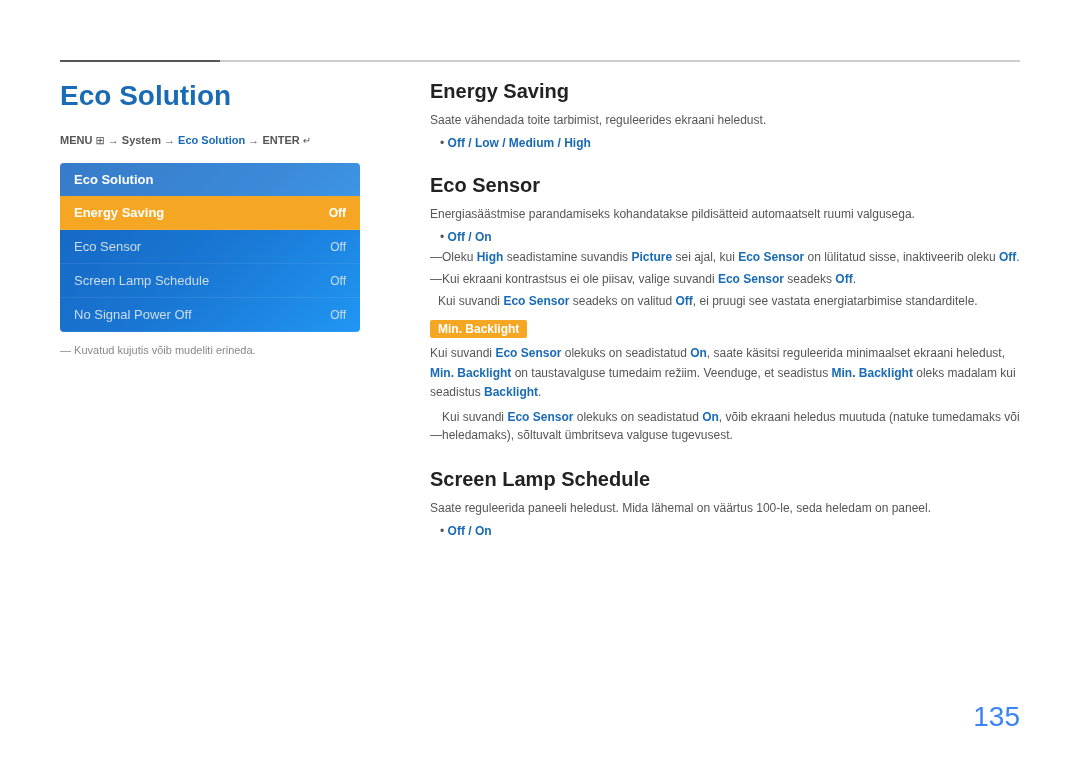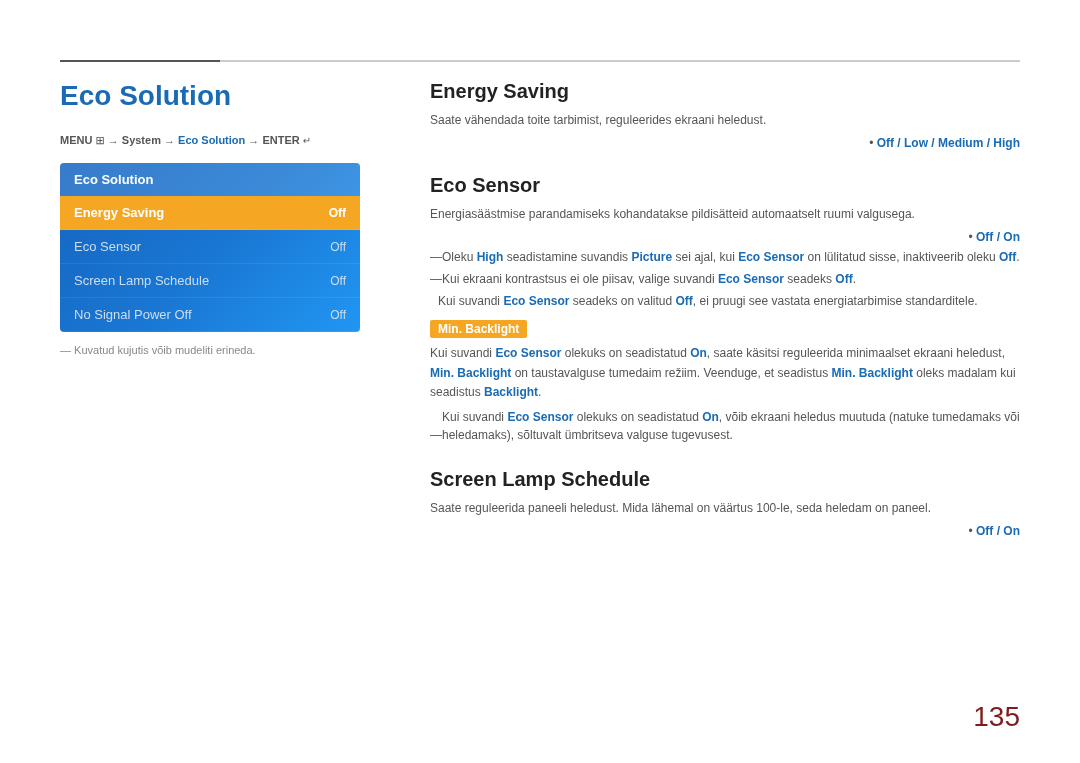--- a/index.html
+++ b/index.html
@@ -130,21 +130,20 @@
       list-style: none;
     }
     .bullet-list li::before {
       content: '• ';
       color: #555;
     }
     .bullet-list li {
       margin-bottom: 2px;
       font-size: 12px;
       color: #555;
-      text-align: right;
     }
 
     .highlight-blue { color: #1a6bb5; font-weight: bold; }
 
     .dash-item {
       display: flex;
       margin: 4px 0;
       font-size: 12px;
       color: #555;
       line-height: 1.5;
@@ -171,21 +170,21 @@
       border-radius: 2px;
       margin-bottom: 6px;
     }
 
     
     .page-number {
       position: absolute;
       bottom: 30px;
       right: 60px;
       font-size: 28px;
-      color: #7f1d1d;
+      color: #3b82f6;
       font-weight: 300;
     }
 
     
     .small-enter-icon {
       font-size: 10px;
     }
   </style>
 </head>
 <body>

